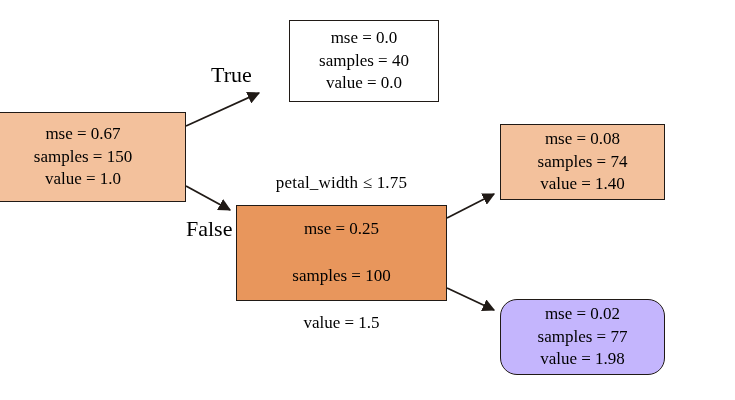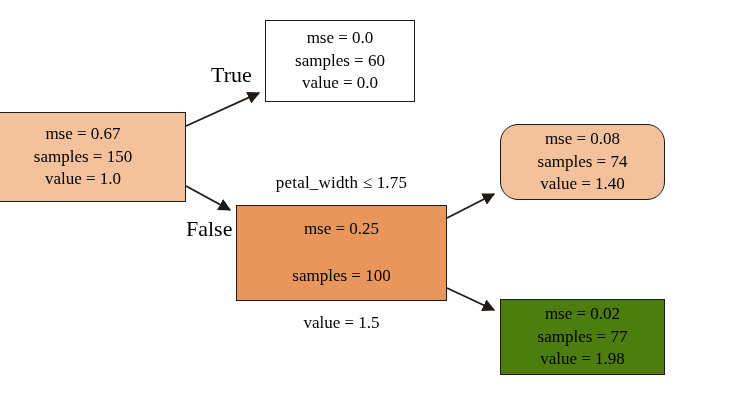--- a/index.html
+++ b/index.html
@@ -77,40 +77,40 @@
     <line x1="447" y1="218" x2="494" y2="194" stroke="#201a16" stroke-width="1.8" marker-end="url(#arrow)"></line>
     <line x1="447" y1="288" x2="494" y2="310" stroke="#201a16" stroke-width="1.8" marker-end="url(#arrow)"></line>
   </svg>
 
   <div class="node" id="node-root" style="background: rgb(243, 193, 156); border-color: rgb(32, 26, 22);">
     <span class="line">mse = 0.67</span>
     <span class="line">samples = 150</span>
     <span class="line">value = 1.0</span>
   </div>
 
-  <div class="node" id="node-leaf-true" style="background: rgb(255, 255, 255); border-color: rgb(32, 26, 22);">
+  <div class="node" id="node-leaf-true" style="background: rgb(255, 255, 255); border-color: rgb(32, 26, 22); margin-left: 24px;">
     <span class="line">mse = 0.0</span>
-    <span class="line">samples = 60</span>
+    <span class="line">samples = 40</span>
     <span class="line">value = 0.0</span>
   </div>
 
   <div class="node" id="node-internal" style="background: rgb(232, 150, 92); border-color: rgb(32, 26, 22);">
     <span class="line cond">petal_width  ≤  1.75</span>
     <span class="line">mse = 0.25</span>
     <span class="line">samples = 100</span>
     <span class="line">value = 1.5</span>
   </div>
 
-  <div class="node" id="node-leaf-a" style="background: rgb(243, 193, 156); border-color: rgb(32, 26, 22); border-radius: 18px;">
+  <div class="node" id="node-leaf-a" style="background: rgb(243, 193, 156); border-color: rgb(32, 26, 22);">
     <span class="line">mse = 0.08</span>
     <span class="line">samples = 74</span>
     <span class="line">value = 1.40</span>
   </div>
 
-  <div class="node" id="node-leaf-b" style="background: #4d7c0f; border-color: rgb(32, 26, 22);">
+  <div class="node" id="node-leaf-b" style="background: #c4b5fd; border-color: rgb(32, 26, 22); border-radius: 17px;">
     <span class="line">mse = 0.02</span>
     <span class="line">samples = 77</span>
     <span class="line">value = 1.98</span>
   </div>
 
   <span class="edge-label" id="label-true">True</span>
   <span class="edge-label" id="label-false">False</span>
 
 </div>
 

